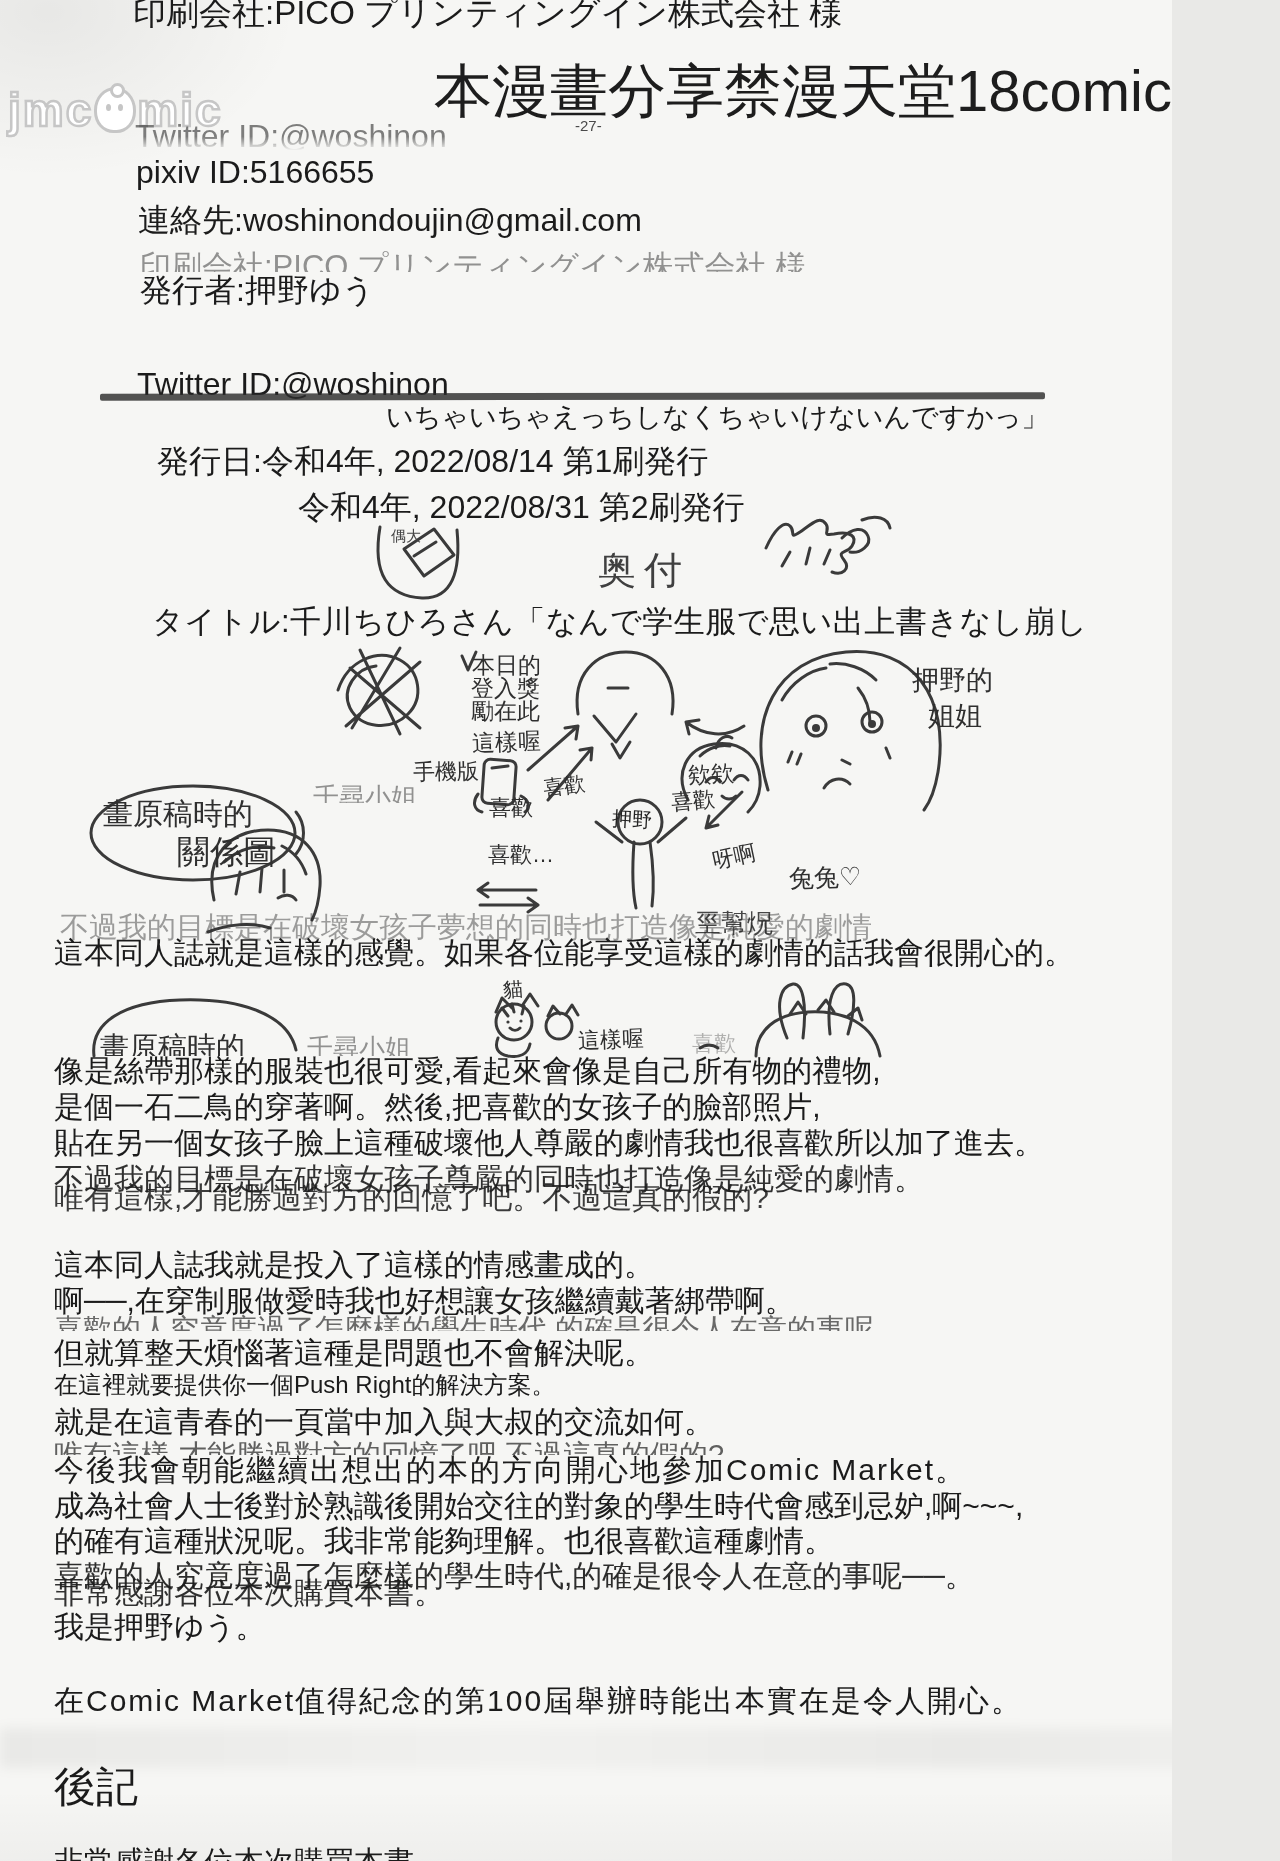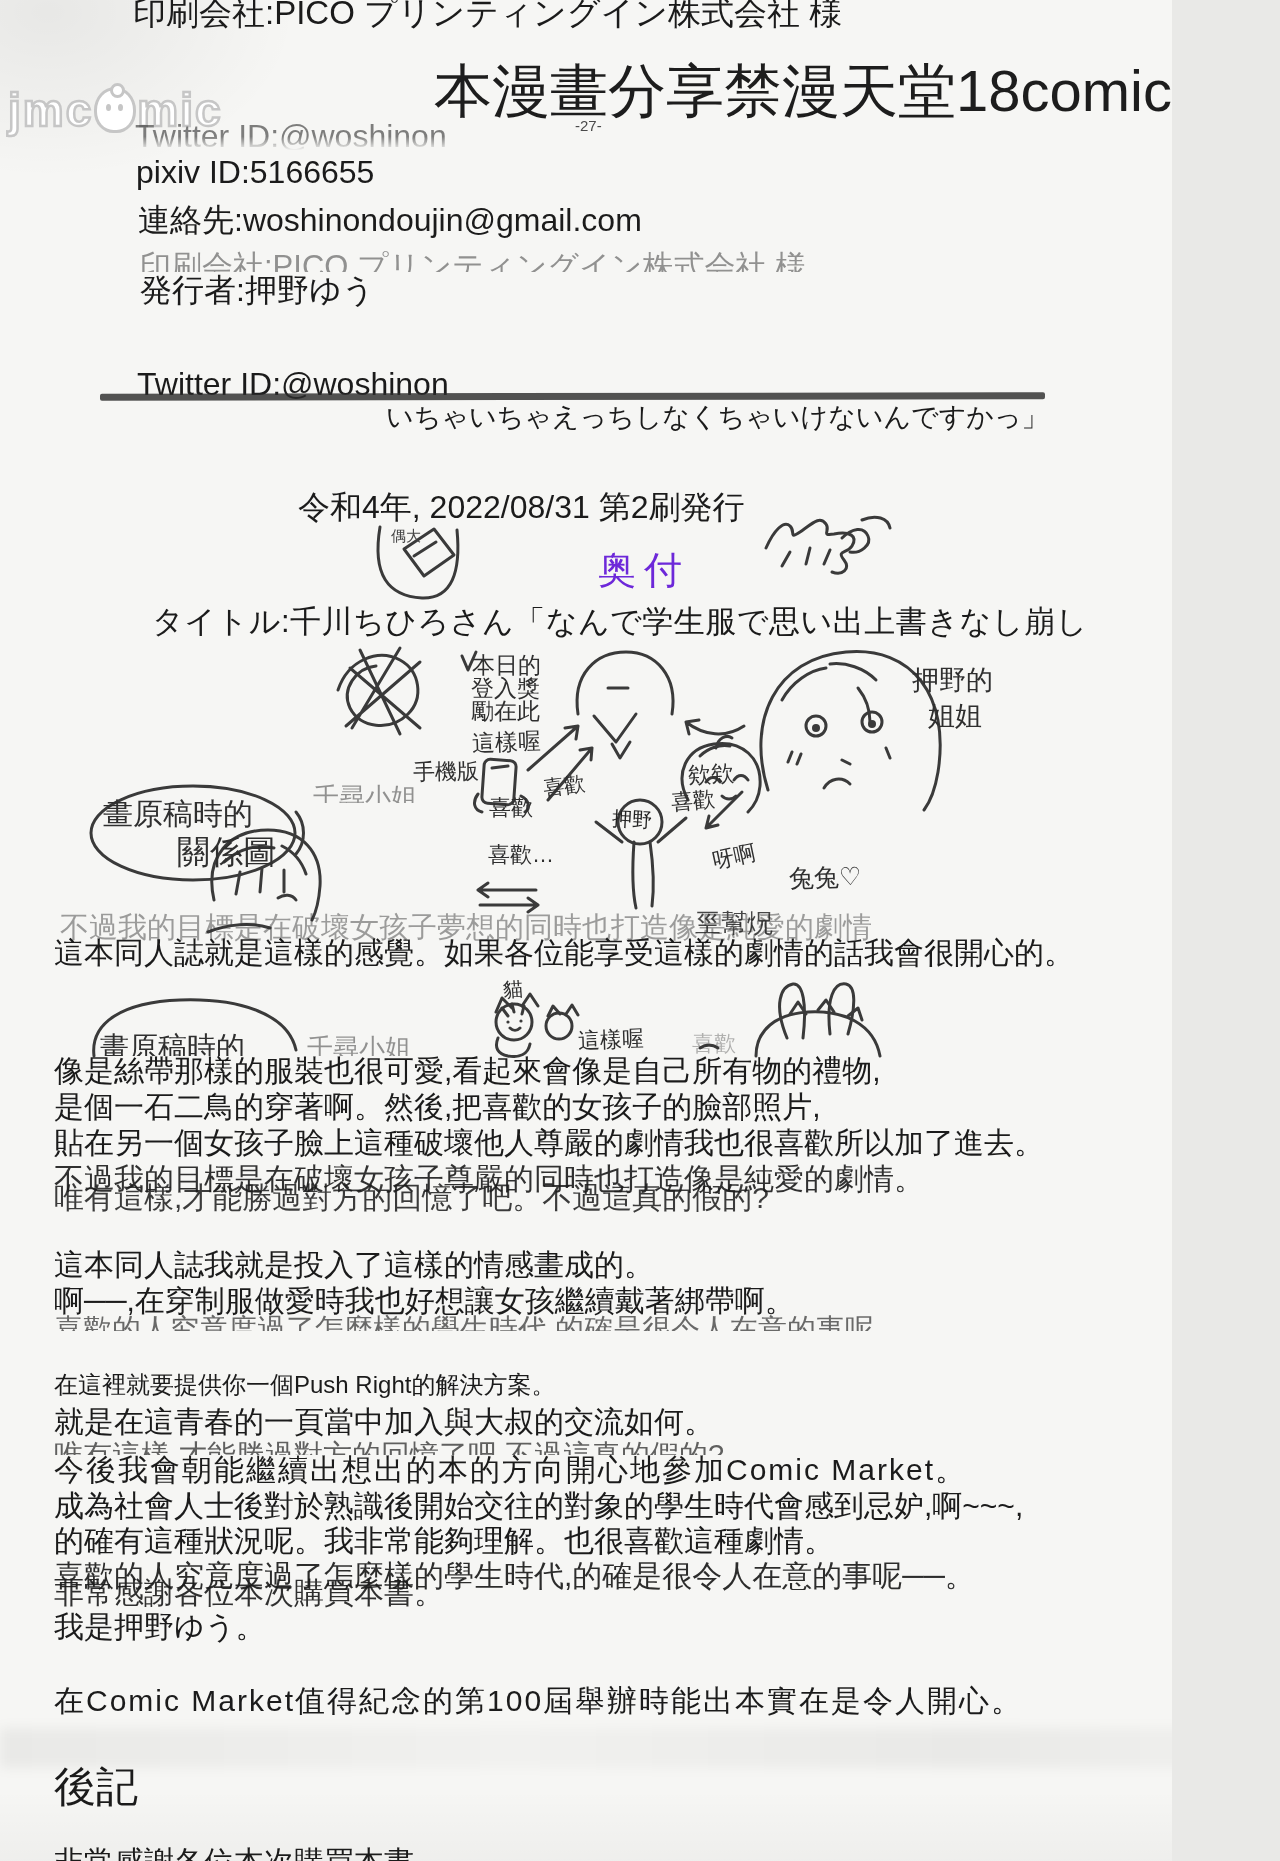--- a/index.html
+++ b/index.html
@@ -129,24 +129,25 @@
 
   <div class="t" style="left:140px;top:272px;font-size:32px;">発行者:押野ゆう</div>
 
 
   <div class="t" style="left:137px;top:366px;font-size:32px;clip-path:inset(0 0 10% 0);">Twitter ID:@woshinon</div>
 
   <div class="shade" style="left:100px;top:393px;width:945px;height:7px;background:#2d2d2d;opacity:.82;border-radius:2px;transform:rotate(-.1deg);"></div>
 
   <div class="t" style="left:386px;top:402px;font-size:27px;">いちゃいちゃえっちしなくちゃいけないんですかっ」</div>
 
+  <div class="t" style="left:157px;top:443px;font-size:32px;">発行日:令和4年, 2022/08/14 第1刷発行</div>
 
   <div class="t" style="left:298px;top:489px;font-size:32px;">令和4年, 2022/08/31 第2刷発行</div>
 
-  <div class="t" style="left:598px;top:549px;font-size:38px;letter-spacing:8px;color:#6d28d9;">奥付</div>
+  <div class="t" style="left:598px;top:549px;font-size:38px;letter-spacing:8px;color:#404040;">奥付</div>
 
   <div class="t" style="left:152px;top:604px;font-size:31px;letter-spacing:.5px;">タイトル:千川ちひろさん「なんで学生服で思い出上書きなし崩し</div>
 
   <div class="hw" style="left:391px;top:528px;font-size:15px;color:#444;">偶大</div>
   <div class="hw" style="left:472px;top:653px;font-size:23px;">本日的</div>
   <div class="hw" style="left:471px;top:676px;font-size:23px;">登入獎</div>
   <div class="hw" style="left:471px;top:699px;font-size:23px;">勵在此</div>
   <div class="hw" style="left:472px;top:730px;font-size:23px;transform:rotate(-2deg);">這樣喔</div>
   <div class="hw" style="left:413px;top:760px;font-size:22px;transform:rotate(-1deg);">手機版</div>
   <div class="hw" style="left:543px;top:774px;font-size:21px;transform:rotate(-8deg);">喜歡</div>
@@ -176,20 +177,21 @@
 
   <div class="t" style="left:54px;top:1054px;font-size:30px;">像是絲帶那樣的服裝也很可愛,看起來會像是自己所有物的禮物,</div>
   <div class="t" style="left:54px;top:1090px;font-size:30px;">是個一石二鳥的穿著啊。然後,把喜歡的女孩子的臉部照片,</div>
   <div class="t" style="left:54px;top:1126px;font-size:30px;">貼在另一個女孩子臉上這種破壞他人尊嚴的劇情我也很喜歡所以加了進去。</div>
   <div class="t" style="left:54px;top:1162px;font-size:30px;opacity:.9;">不過我的目標是在破壞女孩子尊嚴的同時也打造像是純愛的劇情。</div>
   <div class="t" style="left:54px;top:1181px;font-size:30px;opacity:.85;">唯有這樣,才能勝過對方的回憶了吧。不過這真的假的?</div>
 
   <div class="t" style="left:54px;top:1248px;font-size:30px;">這本同人誌我就是投入了這樣的情感畫成的。</div>
   <div class="t" style="left:54px;top:1284px;font-size:30px;">啊──,在穿制服做愛時我也好想讓女孩繼續戴著綁帶啊。</div>
   <div class="t ghost clip" style="left:54px;top:1313px;font-size:29px;opacity:.7;height:18px;">喜歡的人究竟度過了怎麼樣的學生時代,的確是很令人在意的事呢</div>
+  <div class="t" style="left:54px;top:1336px;font-size:30px;">但就算整天煩惱著這種是問題也不會解決呢。</div>
   <div class="t" style="left:54px;top:1371px;font-size:24px;">在這裡就要提供你一個Push Right的解決方案。</div>
   <div class="t" style="left:54px;top:1405px;font-size:30px;">就是在這青春的一頁當中加入與大叔的交流如何。</div>
   <div class="t ghost clip" style="left:54px;top:1439px;font-size:29px;opacity:.75;height:16px;">唯有這樣,才能勝過對方的回憶了吧,不過這真的假的?</div>
   <div class="t" style="left:54px;top:1453px;font-size:30px;letter-spacing:2px;">今後我會朝能繼續出想出的本的方向開心地參加Comic Market。</div>
   <div class="t" style="left:54px;top:1489px;font-size:30px;">成為社會人士後對於熟識後開始交往的對象的學生時代會感到忌妒,啊~~~,</div>
   <div class="t" style="left:54px;top:1524px;font-size:30px;">的確有這種狀況呢。我非常能夠理解。也很喜歡這種劇情。</div>
   <div class="t" style="left:54px;top:1559px;font-size:30px;opacity:.92;">喜歡的人究竟度過了怎麼樣的學生時代,的確是很令人在意的事呢──。</div>
   <div class="t" style="left:54px;top:1576px;font-size:30px;opacity:.9;">非常感謝各位本次購買本書。</div>
   <div class="t" style="left:54px;top:1610px;font-size:30px;">我是押野ゆう。</div>
   <div class="t" style="left:54px;top:1684px;font-size:30px;letter-spacing:2px;">在Comic Market值得紀念的第100屆舉辦時能出本實在是令人開心。</div>

